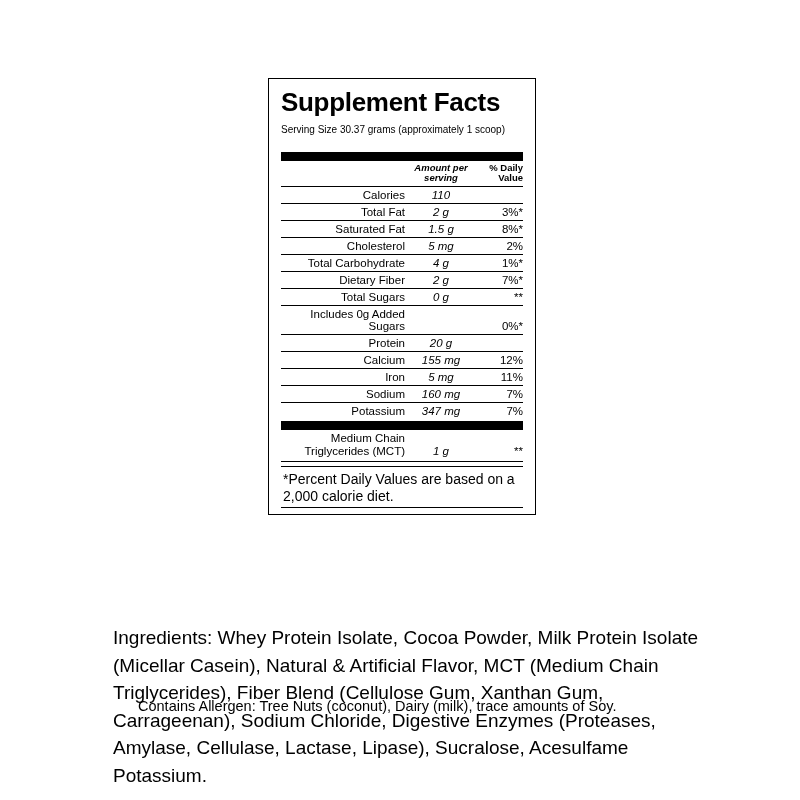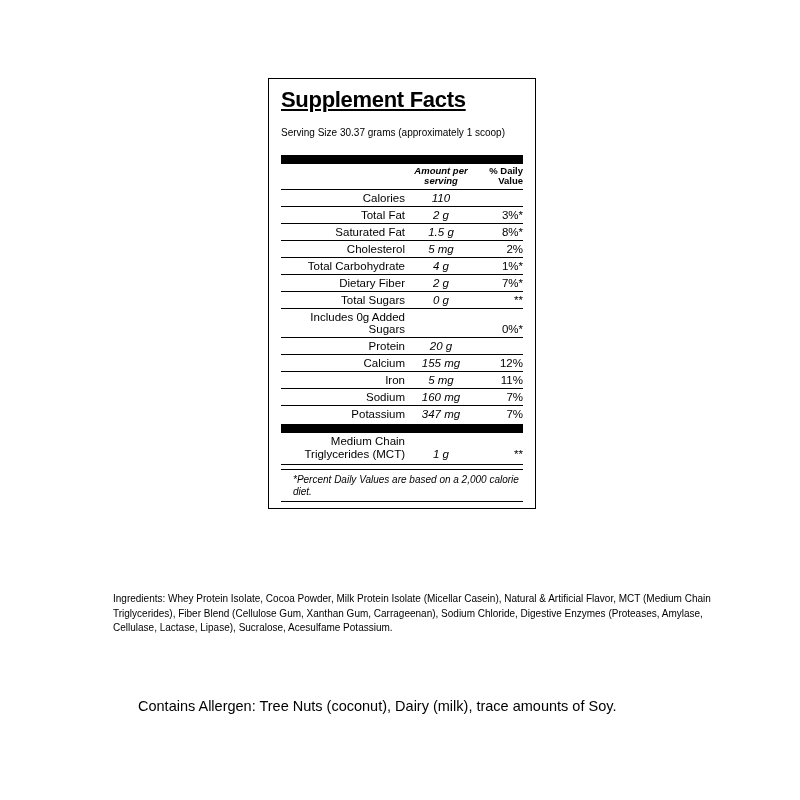--- a/index.html
+++ b/index.html
@@ -25,26 +25,25 @@
     box-sizing: border-box;
     padding: 0;
     background: #fff;
   }
 
   .panel-inner {
     padding: 6px 8px 6px 8px;
   }
 
   .sf-title {
-    font-size: 22px;
+    font-size: 26px;
     font-weight: bold;
     letter-spacing: -0.3px;
     line-height: 1.0;
-    margin: 4px 0 16px 4px;
-    text-decoration: underline;
+    margin: 4px 0 9px 4px;
   }
 
   .serving-size {
     font-size: 10px;
     line-height: 1.18;
     margin: 0 0 16px 4px;
   }
 
   .rule-thick {
     height: 9px;
@@ -100,41 +99,40 @@
   .indent1 { padding-left: 14px; }
   .indent2 { padding-left: 26px; }
 
   .mct-row td {
     border-bottom: none;
     padding-top: 3px;
     line-height: 1.18;
   }
 
   .footnote {
-    font-size: 10px;
-    margin: 4px 4px 3px 16px;
+    font-size: 14px;
+    margin: 4px 4px 3px 6px;
     line-height: 1.2;
-    font-style: italic;
   }
   .cal-per-gram {
     font-size: 8.5px;
     margin: 2px 4px 0 6px;
     line-height: 1.35;
   }
   .cal-per-gram .cpg-line2 {
     padding-left: 28px;
   }
   .cal-per-gram .dot { padding: 0 4px; }
 
   .ingredients {
     position: absolute;
     left: 113px;
-    top: 592px;
+    top: 624px;
     width: 610px;
-    font-size: 10px;
+    font-size: 19px;
     line-height: 1.45;
   }
   .allergen {
     position: absolute;
     left: 138px;
     top: 696px;
     width: 580px;
     font-size: 14.5px;
     line-height: 1.45;
   }

